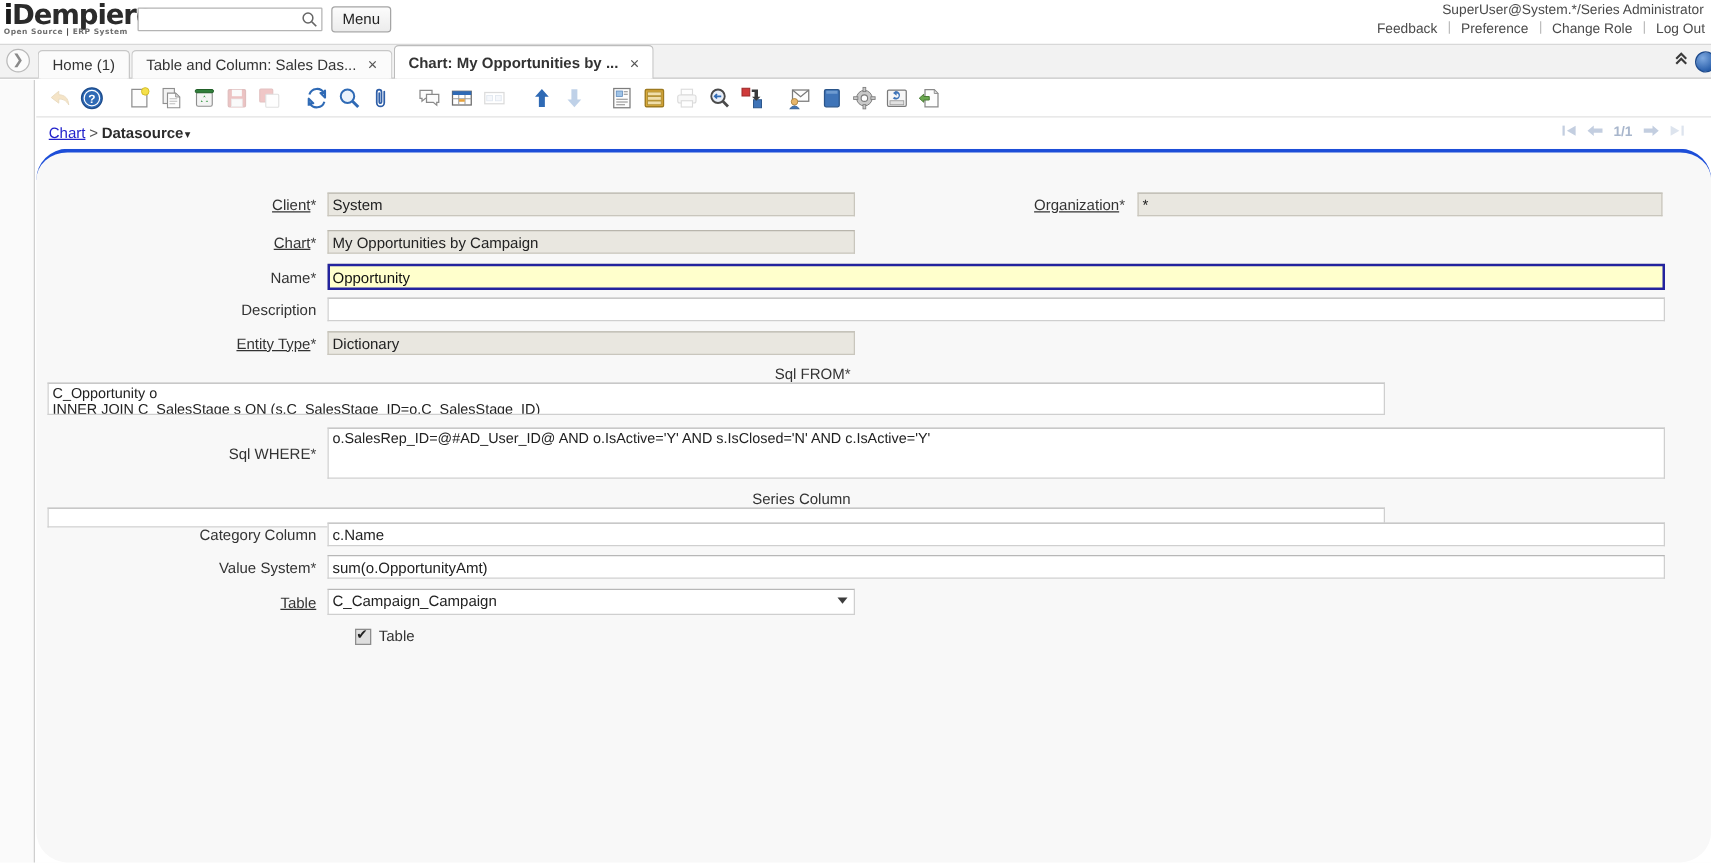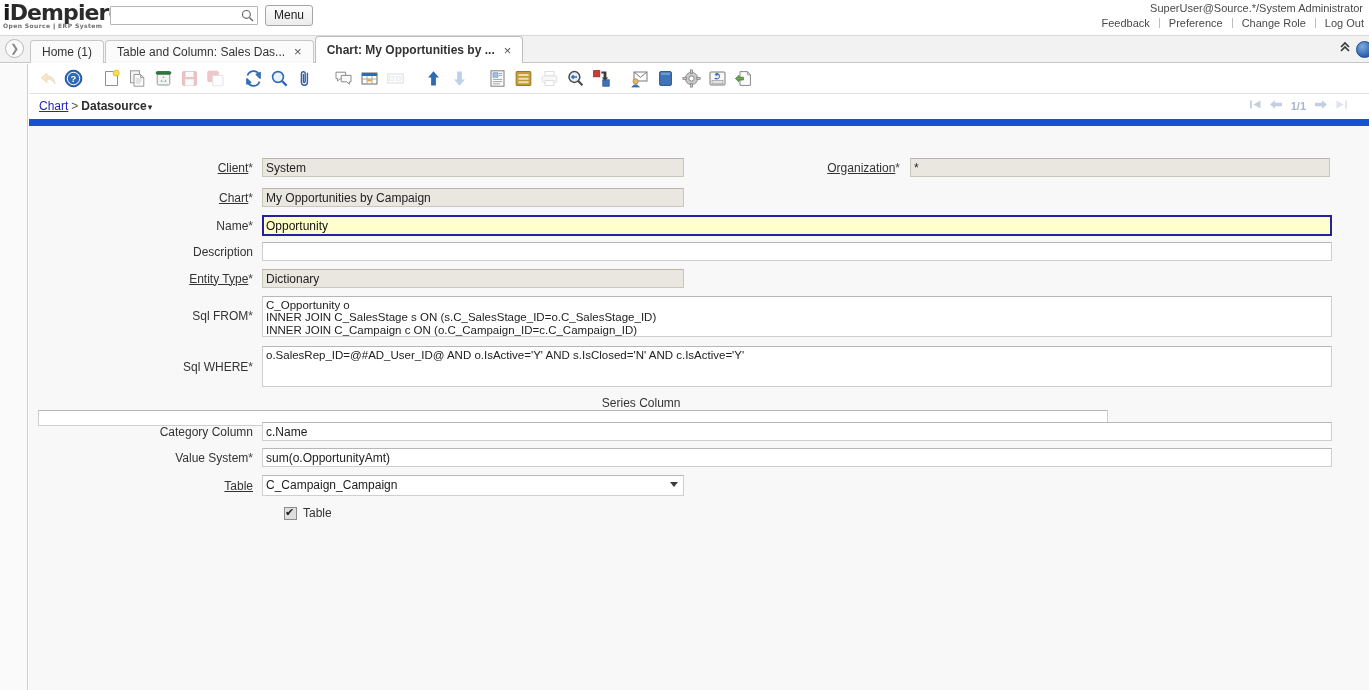--- a/index.html
+++ b/index.html
@@ -270,22 +270,23 @@
     color: #a8b6cc;
     font-size: 11px;
   }
 
   
   .formarea {
     position: absolute;
     left: 29px; top: 119px;
     right: 0; bottom: 0;
     background: #f8f8f8;
-    border-top: 7px solid #1d4ed8;
+    border-top: 3px solid #1d4ed8;
     overflow: hidden;
+    border-radius: 25px;
   }
   .row {
     position: absolute;
     height: 19px;
     display: flex;
     align-items: center;
   }
   .lbl {
     font-size: 12px;
     color: #333;
@@ -394,21 +395,21 @@
     <span class="gs-icon">
       <svg width="13" height="13" viewBox="0 0 13 13">
         <circle cx="5.4" cy="5.4" r="3.9" fill="none" stroke="#666" stroke-width="1.2"></circle>
         <line x1="8.4" y1="8.4" x2="12" y2="12" stroke="#666" stroke-width="1.4"></line>
       </svg>
     </span>
   </div>
 
   <button class="menu-btn">Menu</button>
 
-  <div class="userinfo">SuperUser@Source.*/System Administrator</div>
+  <div class="userinfo">SuperUser@System.*/Series Administrator</div>
 
   <div class="userlinks">
     <a>Feedback</a><span class="vsep"></span><a>Preference</a><span class="vsep"></span><a>Change Role</a><span class="vsep"></span><a>Log Out</a>
   </div>
 </div>
 
 <div class="tabbar">
   <div class="rail-toggle">❯</div>
 
   <div class="tabs">
@@ -704,21 +705,21 @@
   <div class="row" style="left:0; top:116px;">
     <div class="lbl" style="width:224px;">Description</div>
     <input class="fld" style="width: 1070px; margin-left: 9px;" value="">
   </div>
 
   <div class="row" style="left:0; top:143px;">
     <div class="lbl" style="width:224px;"><span class="lnk">Entity Type</span><span class="req">*</span></div>
     <input class="fld ro" readonly="" style="width: 422px; margin-left: 9px;" value="Dictionary">
   </div>
 
-  <div class="row" style="left:0; top:170px; height:40px; align-items:center;">
+  <div class="row" style="left:0; top:170px; height:40px; align-items:center;flex-direction:column;">
     <div class="lbl" style="width:224px;"><span>Sql FROM</span><span class="req">*</span></div>
     <textarea class="fld" style="width: 1070px; height: 41px; margin-left: 9px;">C_Opportunity o
 INNER JOIN C_SalesStage s ON (s.C_SalesStage_ID=o.C_SalesStage_ID)
 INNER JOIN C_Campaign c ON (o.C_Campaign_ID=c.C_Campaign_ID)</textarea>
   </div>
 
   <div class="row" style="left:0; top:220px; height:41px; align-items:center;">
     <div class="lbl" style="width:224px;"><span>Sql WHERE</span><span class="req">*</span></div>
     <textarea class="fld" style="width: 1070px; height: 41px; margin-left: 9px;">o.SalesRep_ID=@#AD_User_ID@ AND o.IsActive='Y' AND s.IsClosed='N' AND c.IsActive='Y'</textarea>
   </div>

